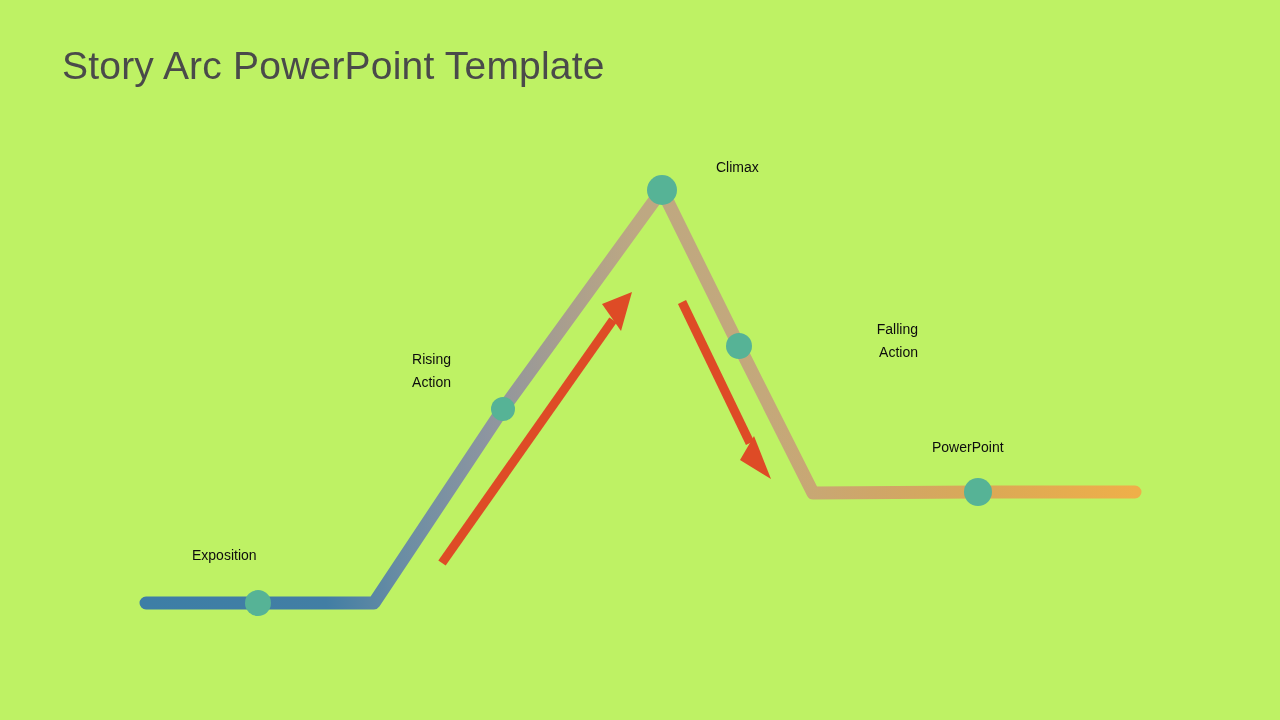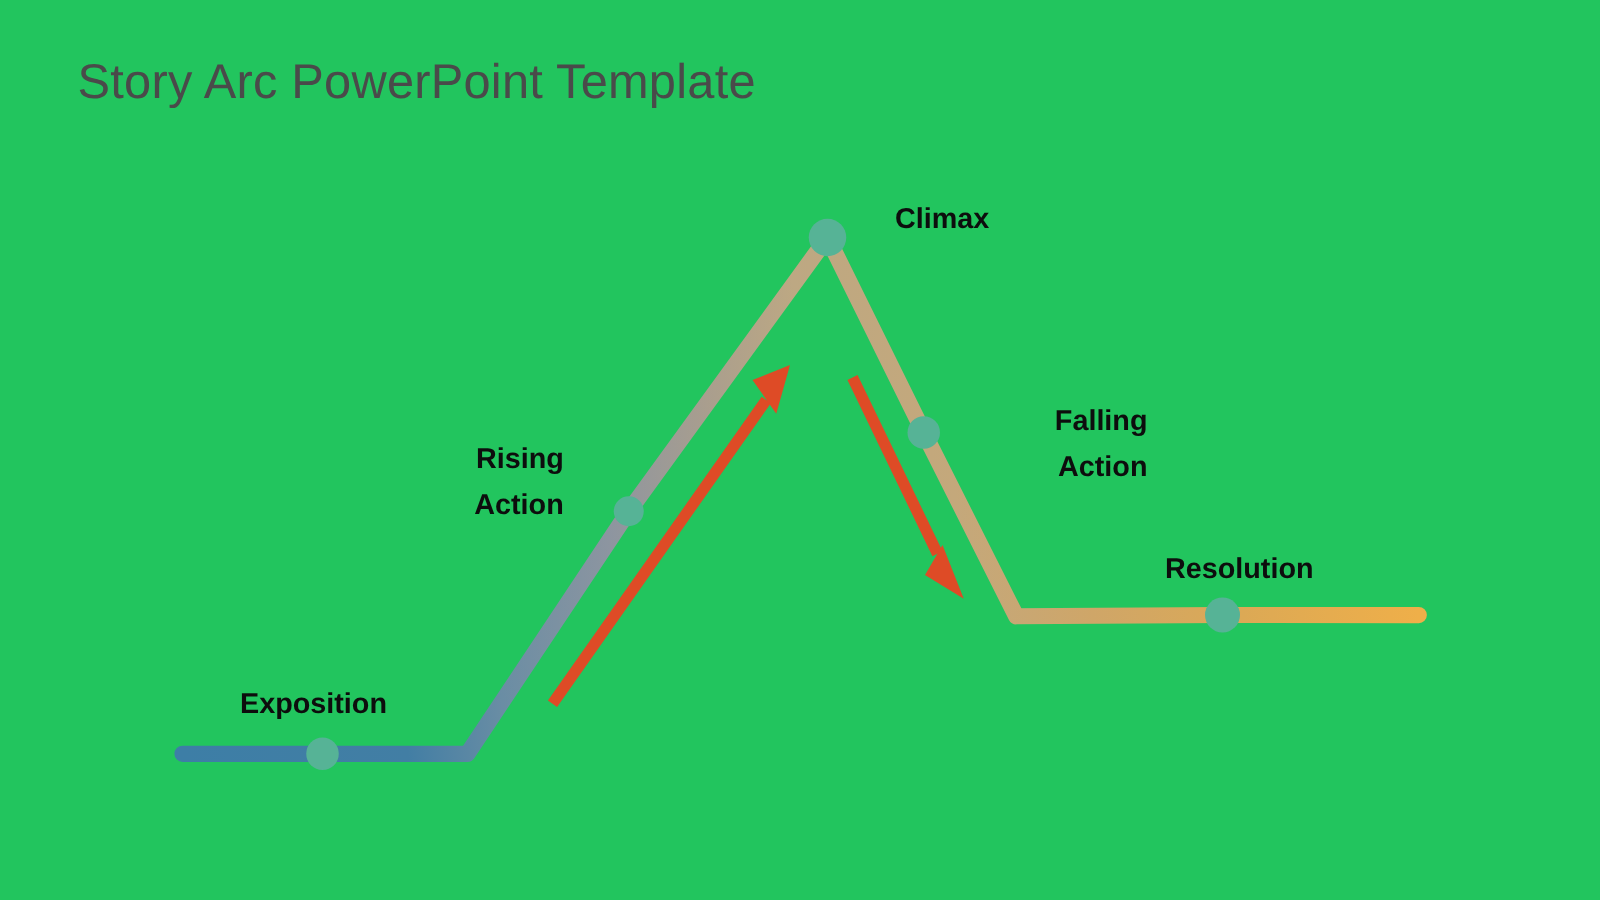--- a/index.html
+++ b/index.html
@@ -11,21 +11,21 @@
   body {
     width: 1280px;
     height: 720px;
     font-family: "Liberation Sans", sans-serif;
     overflow: hidden;
   }
   #slide {
     position: relative;
     width: 1280px;
     height: 720px;
-    background: #22c55e;
+    background: #bef264;
   }
   #slide-title {
     position: absolute;
     left: 62px;
     top: 44px;
     font-family: "Liberation Sans", sans-serif;
     font-size: 39px;
     font-weight: 400;
     letter-spacing: 0.2px;
     color: #4a4a4a;
@@ -34,22 +34,22 @@
   #arc-svg {
     position: absolute;
     left: 0;
     top: 0;
     width: 1280px;
     height: 720px;
   }
   .stage-label {
     position: absolute;
     font-family: "Liberation Sans", sans-serif;
-    font-size: 23px;
-    font-weight: bold;
+    font-size: 14px;
+    font-weight: normal;
     color: #0d0d0d;
     line-height: 1.62;
     white-space: pre-line;
   }
   #label-exposition {
     left: 192px;
     top: 544px;
   }
   #label-rising-action {
     left: 352px;
@@ -119,15 +119,15 @@
   <div class="stage-label" id="label-exposition">Exposition</div>
 
   <div class="stage-label" id="label-rising-action">Rising
 Action</div>
 
   <div class="stage-label" id="label-climax">Climax</div>
 
   <div class="stage-label" id="label-falling-action">Falling
 Action</div>
 
-  <div class="stage-label" id="label-resolution">Resolution</div>
+  <div class="stage-label" id="label-resolution">PowerPoint</div>
 
 </div>
 
 </body></html>

